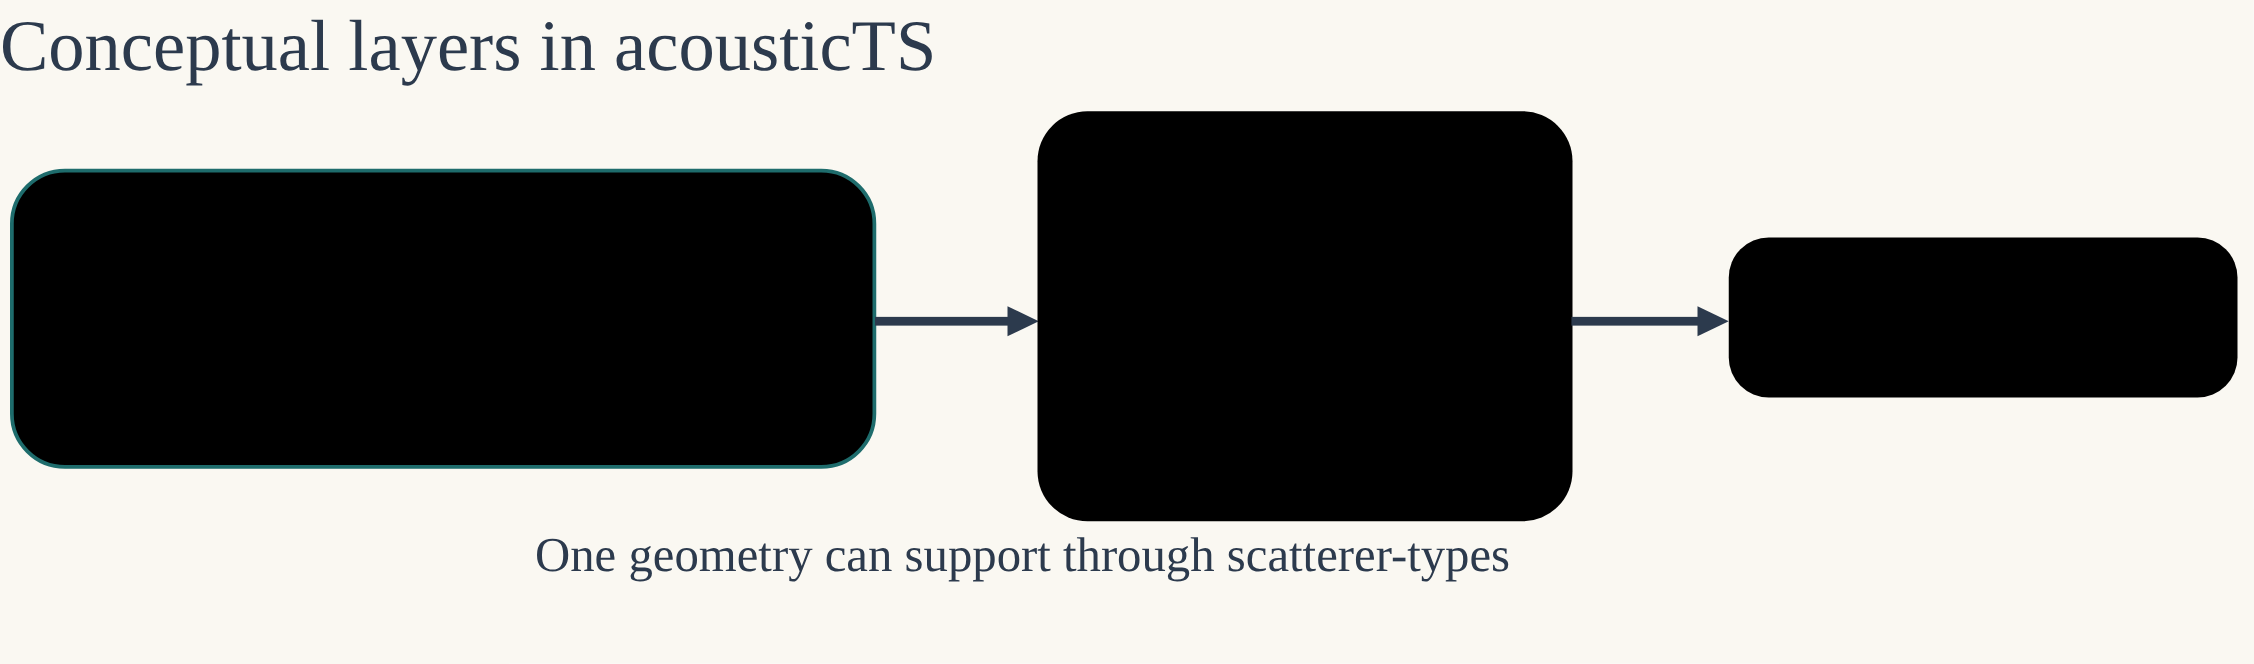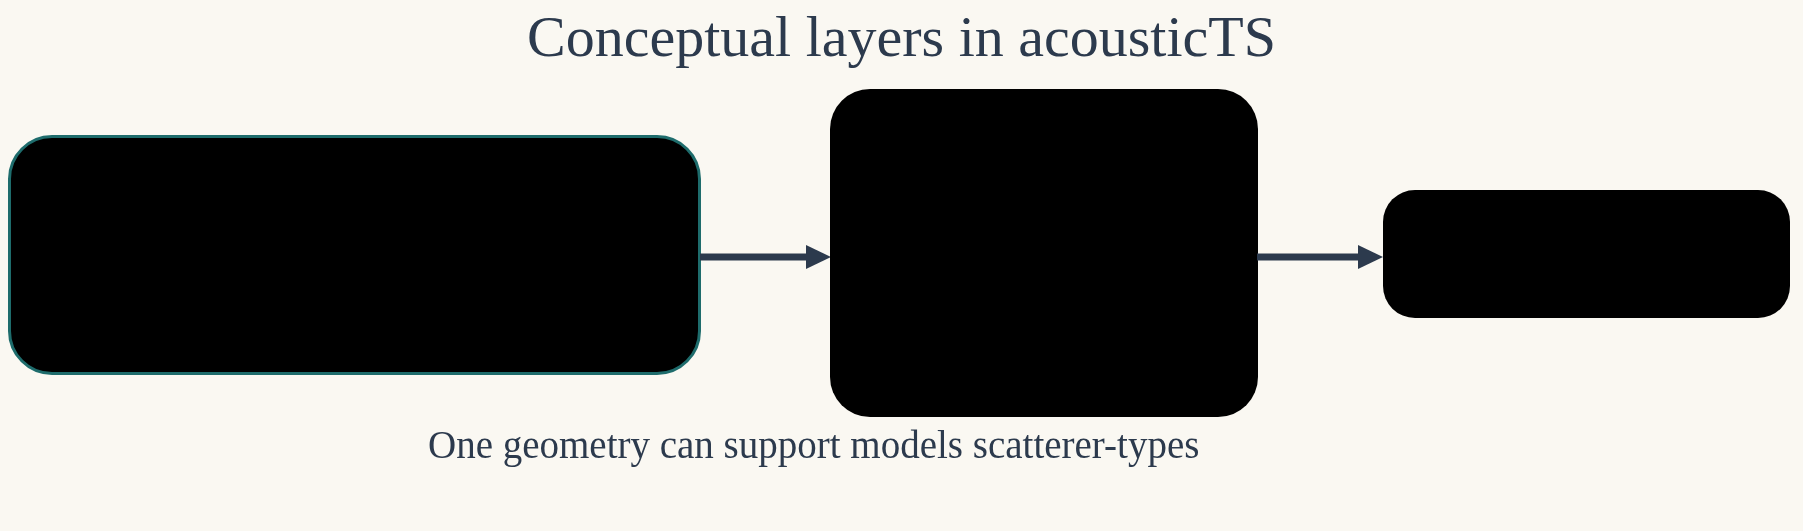--- a/index.html
+++ b/index.html
@@ -12,21 +12,20 @@
     height: 531px;
     background: #faf8f2;
     overflow: hidden;
     font-family: "Liberation Serif", "DejaVu Serif", serif;
   }
   .diagram-title {
     position: absolute;
     top: 2px;
     left: 0;
     width: 100%;
-    text-align: center;
     font-size: 58px;
     line-height: 1.2;
     color: #2c3a4d;
     white-space: nowrap;
   }
   .layer-box {
     position: absolute;
     background: #000000;
     box-sizing: border-box;
   }
@@ -92,16 +91,16 @@
   <div class="layer-box layer-box-2"></div>
 
   <svg class="flow-arrow flow-arrow-2" viewBox="0 0 126 28" xmlns="http://www.w3.org/2000/svg">
     <rect x="0" y="10.5" width="102" height="7" fill="#2c3a4d"></rect>
     <polygon points="101,2 126,14 101,26" fill="#2c3a4d"></polygon>
   </svg>
 
   <div class="layer-box layer-box-3"></div>
 
   <div class="caption">
-    <div>One geometry can support models scatterer-types</div>
+    <div>One geometry can support through scatterer-types</div>
   </div>
 
 </div>
 
 </body></html>

